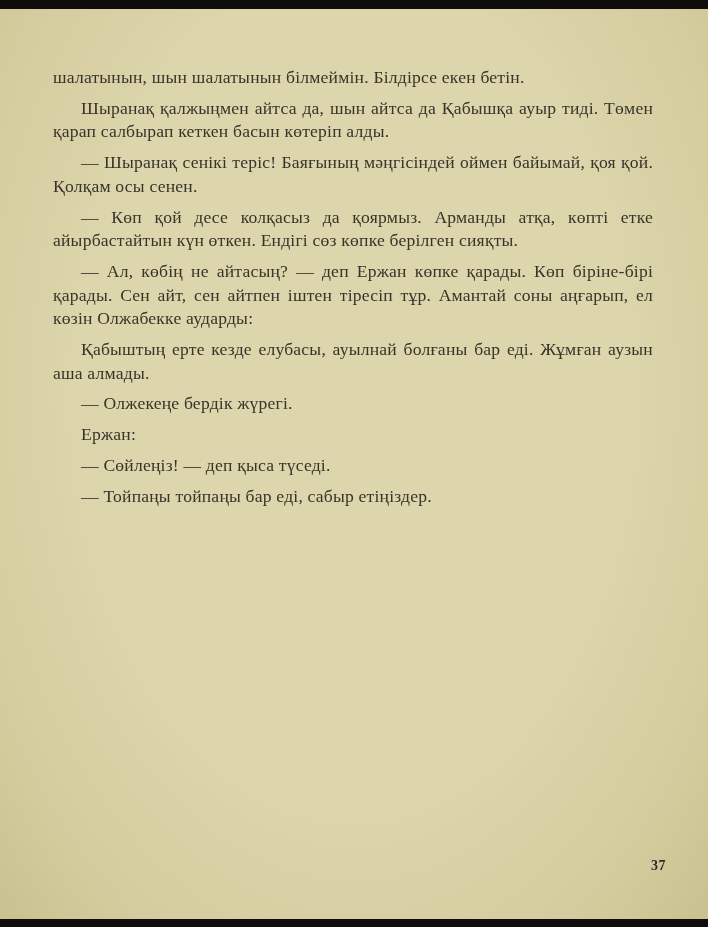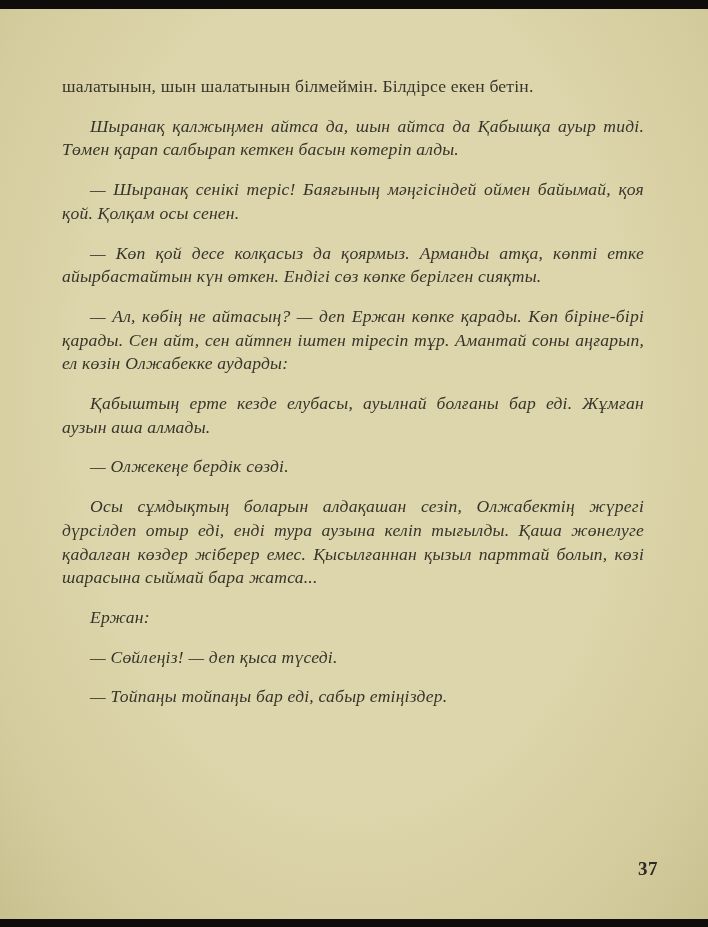--- a/index.html
+++ b/index.html
@@ -43,52 +43,50 @@
     top: 59px;
     left: 46px;
     width: 614px;
     color: #37342b;
     font-size: 17.6px;
     line-height: 23.7px;
     text-align: justify;
     letter-spacing: 0.2px;
   }
   p.para {
-    margin: 16px;
+    margin: 7px;
     padding: 0;
   }
   p.para.indent {
     text-indent: 28px;
-    font-style: italic;
   }
   .page-number {
     position: absolute;
     top: 858px;
-    right: 50px;
-    font-size: 19px;
+    right: 42px;
+    font-size: 14px;
     font-weight: bold;
     color: #2d2b24;
     letter-spacing: 0.5px;
   }
 </style>
 </head>
 <body>
 
 <div class="paper">
   <div class="scan-bar-top"></div>
 
   <div class="page-content">
       <p class="para">шалатынын, шын шалатынын білмеймін.  Білдірсе екен бетін.</p>
       <p class="para indent">Шыранақ қалжыңмен  айтса да, шын айтса да Қабышқа ауыр тиді. Төмен қарап салбырап кеткен басын көтеріп алды.</p>
       <p class="para indent">— Шыранақ сенікі теріс! Баяғының мәңгісіндей оймен байымай, қоя қой. Қолқам осы сенен.</p>
       <p class="para indent">— Көп қой десе колқасыз да қоярмыз. Арманды атқа, көпті етке айырбастайтын күн өткен. Ендігі сөз көпке берілген сияқты.</p>
       <p class="para indent">— Ал, көбің не айтасың? — деп Ержан көпке қарады. Көп біріне-бірі қарады. Сен айт, сен айтпен іштен тіресіп тұр. Амантай соны аңғарып, ел көзін Олжабекке аударды:</p>
       <p class="para indent">Қабыштың ерте кезде елубасы, ауылнай болғаны бар еді. Жұмған аузын аша алмады.</p>
-      <p class="para indent">— Олжекеңе бердік сөзді.</p>
-      <p class="para indent">Осы сұмдықтың боларын алдақашан сезіп, Олжабектің жүрегі дүрсілдеп  отыр еді, енді  тура аузына келіп тығылды. Қаша жөнелуге қадалған көздер жіберер емес. Қысылғаннан қызыл парттай болып, көзі шарасына сыймай бара жатса...</p>
+      <p class="para indent">— Олжекеңе бердік жүрегі.</p>
       <p class="para indent">Ержан:</p>
       <p class="para indent">— Сөйлеңіз! — деп қыса түседі.</p>
       <p class="para indent">— Тойпаңы тойпаңы бар еді, сабыр етіңіздер.</p>
     </div>
 
   <div class="page-number">37</div>
 
   <div class="scan-bar-bottom"></div>
 </div>
 

